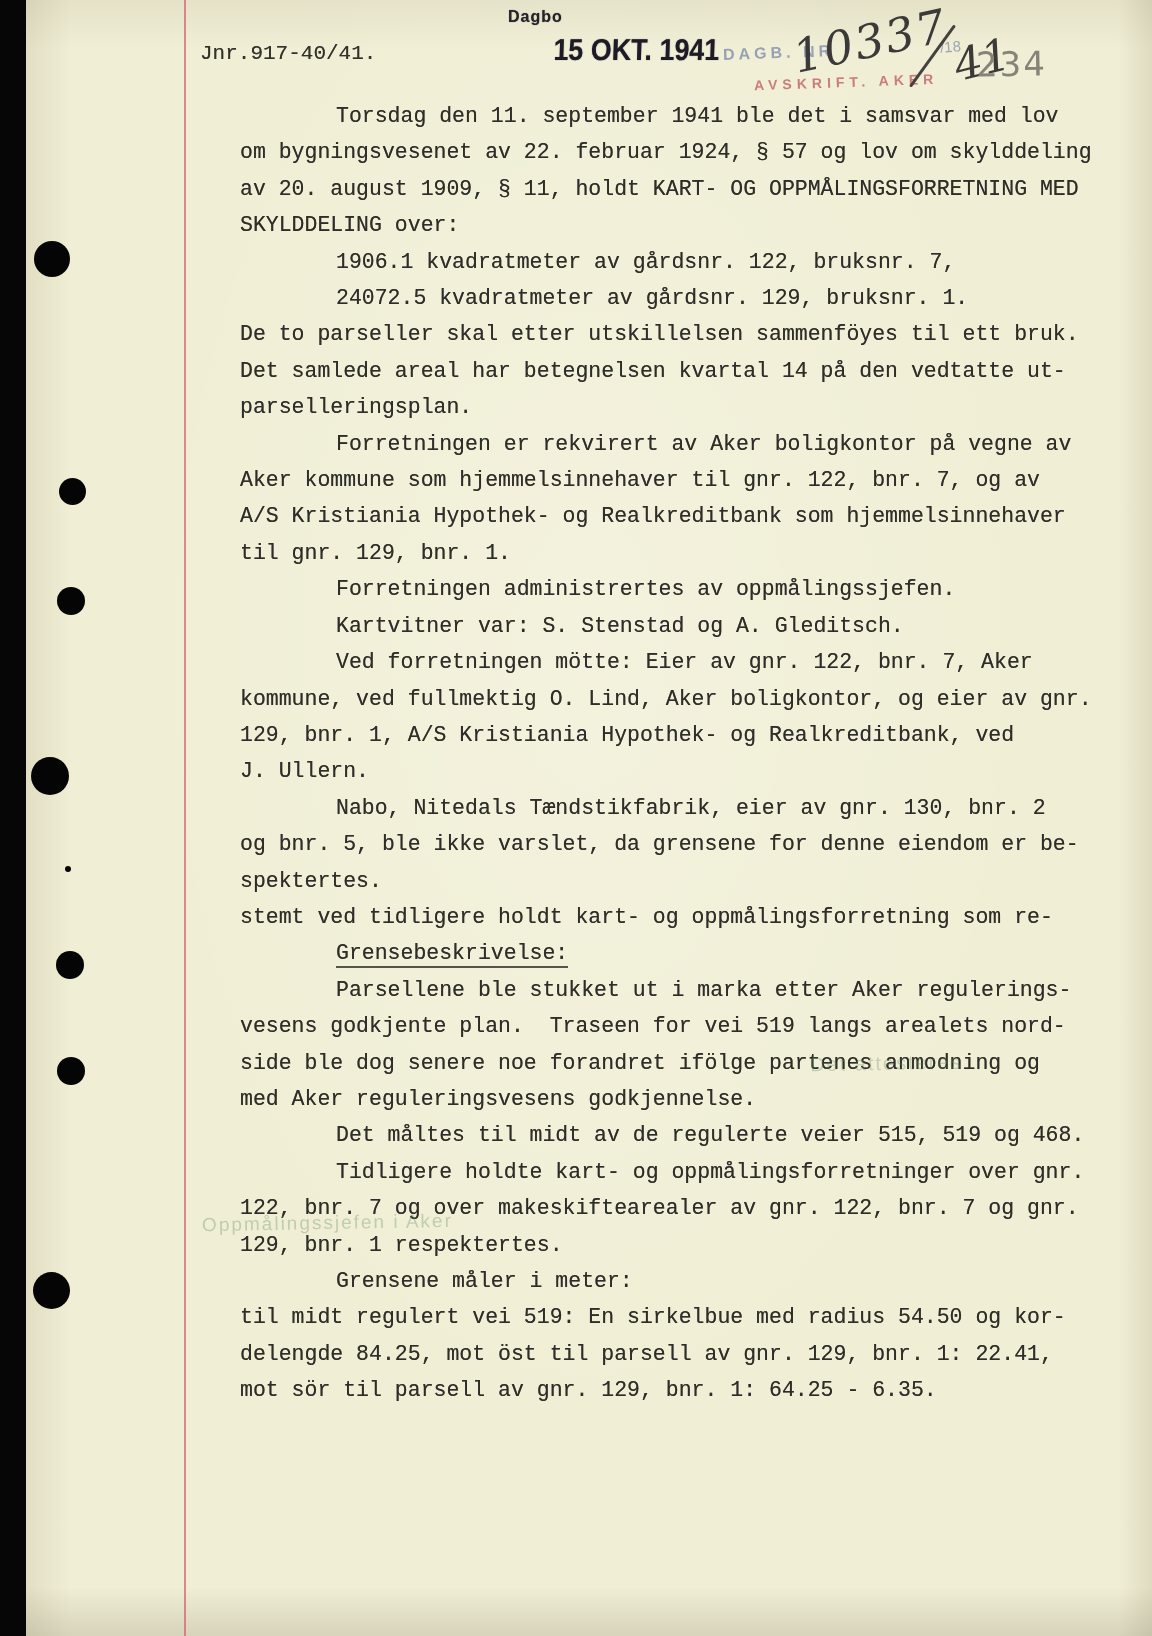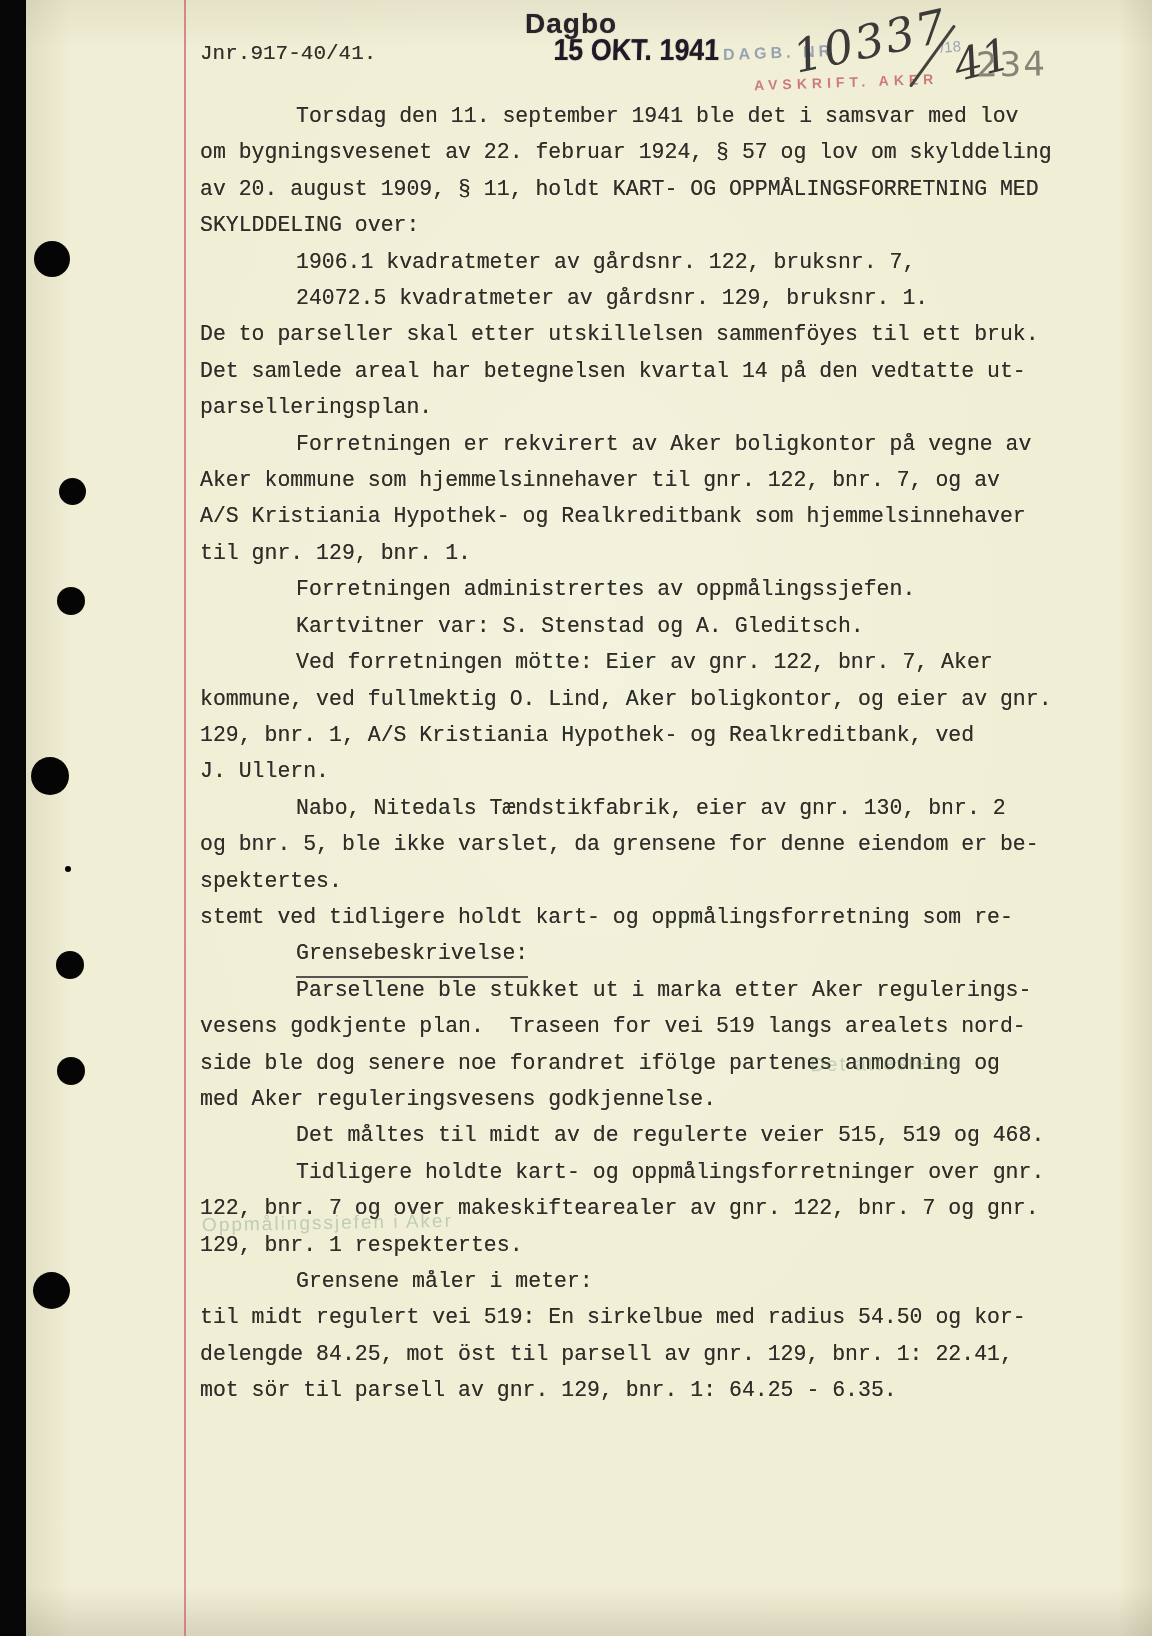--- a/index.html
+++ b/index.html
@@ -15,21 +15,21 @@
       radial-gradient(ellipse at 50% 40%, rgba(255,255,250,.25) 0%, rgba(0,0,0,0) 60%),
       linear-gradient(90deg, rgba(90,80,50,.10) 0%, rgba(0,0,0,0) 4%, rgba(0,0,0,0) 97%, rgba(90,80,50,.12) 100%),
       linear-gradient(180deg, rgba(90,80,50,.08) 0%, rgba(0,0,0,0) 3%, rgba(0,0,0,0) 97%, rgba(60,50,30,.14) 100%);
   }
   .hole{position:absolute;border-radius:50%;background:#050505;}
   .margin-line{position:absolute;left:158px;top:0;width:2px;height:1636px;background:rgba(205,95,108,.7);}
 
   .jnr{position:absolute;left:174px;top:42px;font-size:21px;color:#33312c;text-shadow:0 0 .6px rgba(0,0,0,.5);text-align:right;}
 
   .stamp-dagbok{position:absolute;left:482px;top:8px;font-family:"Liberation Sans",sans-serif;
-    font-weight:bold;font-size:28px;letter-spacing:1px;color:#262329;text-shadow:0 0 1px rgba(30,25,40,.6);margin-left:17px;}
+    font-weight:bold;font-size:16px;letter-spacing:1px;color:#262329;text-shadow:0 0 1px rgba(30,25,40,.6);}
   .stamp-date{position:absolute;left:524px;top:34px;font-family:"Liberation Sans",sans-serif;
     font-weight:bold;font-size:28px;letter-spacing:0px;color:#1f1b26;transform:scale(.96,1.08) skewX(-2deg);
     text-shadow:0 0 1px rgba(25,20,35,.7);white-space:pre;}
   .stamp-dagbnr{position:absolute;left:697px;top:44px;font-family:"Liberation Sans",sans-serif;
     font-weight:bold;font-size:16px;letter-spacing:4px;color:#8d99b1;transform:rotate(-2deg);opacity:.9;}
   .stamp-dagbnr-suffix{position:absolute;left:914px;top:38px;font-family:"Liberation Sans",sans-serif;
     font-size:15px;color:#8d99b1;transform:rotate(-4deg);opacity:.85;}
   .stamp-avskrift{position:absolute;left:728px;top:74px;font-family:"Liberation Sans",sans-serif;
     font-weight:bold;font-size:14px;letter-spacing:5px;color:#c5686f;transform:rotate(-2deg);opacity:.85;}
 
@@ -37,23 +37,23 @@
   .hw-number{position:absolute;left:766px;top:14px;font-size:46px;transform:rotate(-12deg);letter-spacing:2px;}
   .hw-year{position:absolute;left:928px;top:34px;font-size:44px;transform:rotate(-14deg);}
   .hw-slash{position:absolute;left:905px;top:18px;width:3px;height:76px;background:#45423e;transform:rotate(36deg);border-radius:2px;}
 
   .page-number{position:absolute;left:950px;top:44px;font-family:"DejaVu Sans",sans-serif;
     font-size:34px;color:#868379;letter-spacing:2px;transform:rotate(-1deg);}
 
   .body-text{position:absolute;left:174px;top:98px;width:890px;
     font-size:21.5px;line-height:36.4px;color:#2f2d29;
     text-shadow:0 0 .6px rgba(20,18,14,.55);}
-  .line{white-space:pre;}
+  .line{white-space:pre;margin-left:40px;}
   .line.ind{padding-left:96px;}
-  .ul{border-bottom:2px solid rgba(47,45,41,.8);padding-bottom:11px;}
+  .ul{border-bottom:2px solid rgba(47,45,41,.8);padding-bottom:1px;}
 
   .faint-stamp{position:absolute;font-family:"Liberation Sans",sans-serif;color:#5e8a63;opacity:.30;
     letter-spacing:2px;font-size:20px;}
   .faint-attest{left:784px;top:1052px;transform:rotate(-1deg);}
   .faint-office{left:176px;top:1212px;transform:rotate(-1deg);font-size:19px;opacity:.33;}
 </style>
 </head>
 <body>
 
 <div class="paper">

